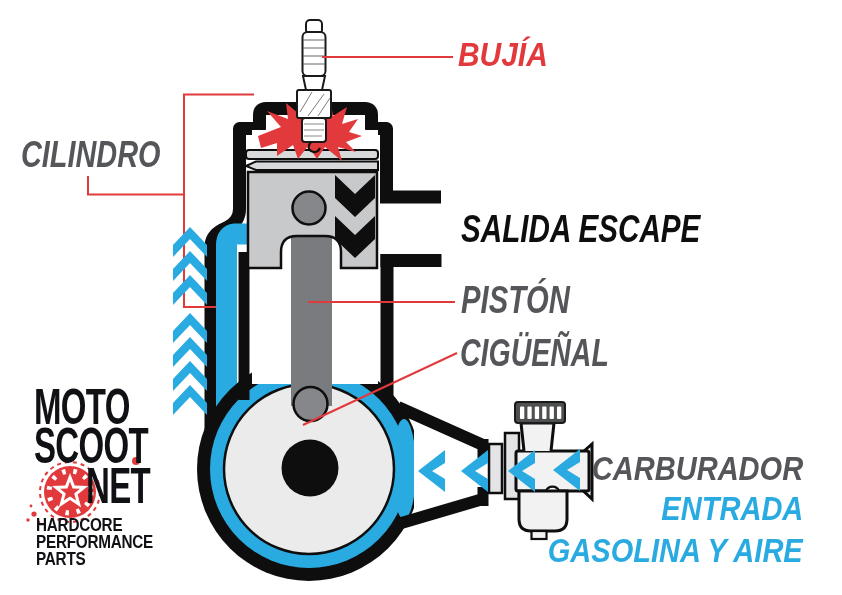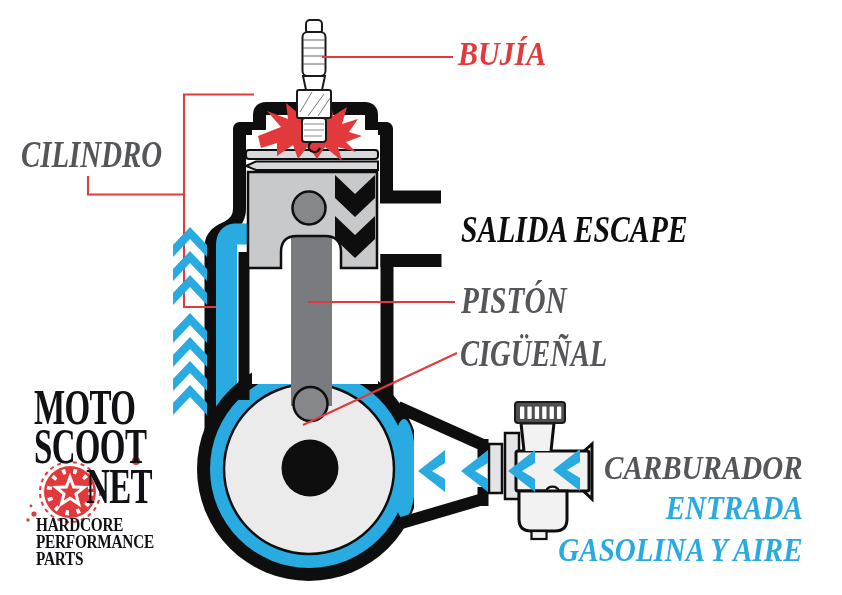--- a/index.html
+++ b/index.html
@@ -1,17 +1,17 @@
 <!DOCTYPE html>
 <html style="--red: #e23a3c; --blue: #29abe2; --label_gray: #55565a; --black: #0e0e0e;"><head>
 <meta charset="utf-8">
 <style>
   html,body{margin:0;padding:0;background:#fff;}
   .canvas{position:relative;width:842px;height:595px;background:#fff;overflow:hidden;
-          font-family:Liberation Serif, serif;}
+          font-family:Liberation Sans, sans-serif;}
   .canvas svg{position:absolute;left:0;top:0;}
   .lbl{position:absolute;font-style:italic;font-weight:bold;line-height:1;white-space:nowrap;
        color:var(--label_gray);transform-origin:left top;}
   .lbl.right{transform-origin:right top;}
   #lbl-bujia{left:458px;top:37px;font-size:34px;color:var(--red);transform:scaleX(.88);}
   #lbl-cilindro{left:21px;top:136px;font-size:37px;transform:scaleX(.78);}
   #lbl-salida{left:461px;top:210px;font-size:38px;color:var(--black);transform:scaleX(.78);}
   #lbl-piston{left:461px;top:281px;font-size:38px;transform:scaleX(.77);}
   #lbl-ciguenal{left:460px;top:334px;font-size:38px;transform:scaleX(.75);}
   #lbl-carburador{right:39px;top:452px;font-size:33px;transform:scaleX(.88);}

